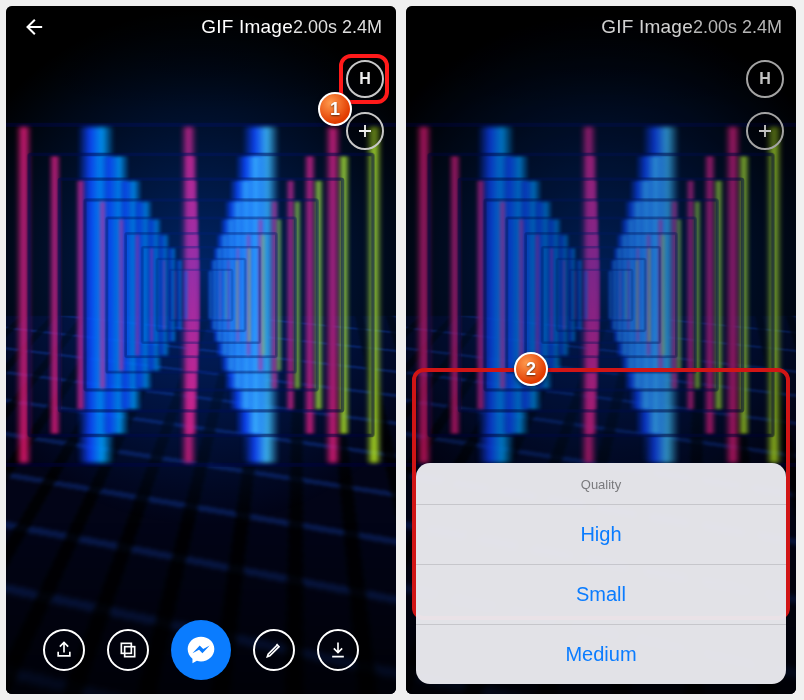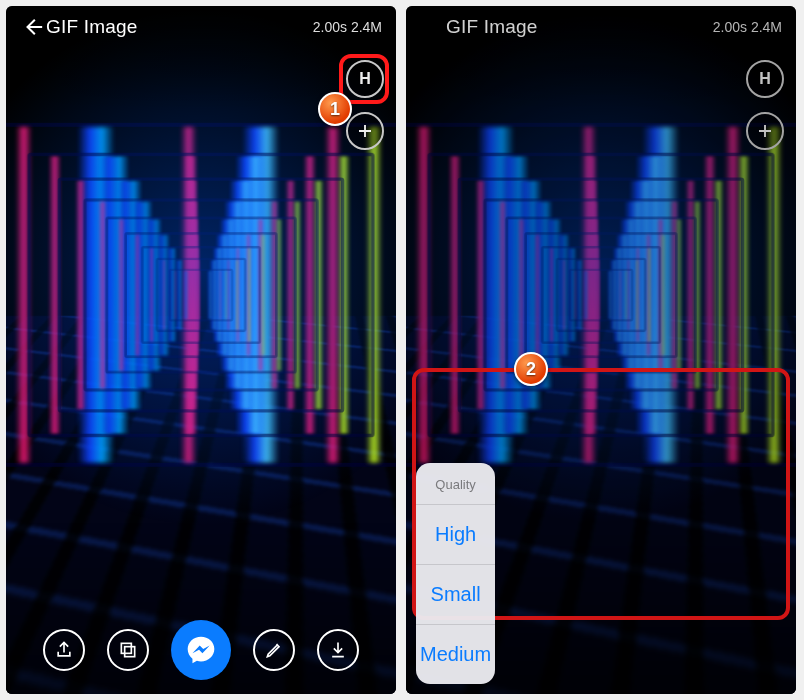--- a/index.html
+++ b/index.html
@@ -27,41 +27,41 @@
     transform:perspective(500px) rotateX(62deg);transform-origin:top;
     filter:blur(1px) brightness(.9)}
   .floor:after{content:"";position:absolute;inset:0;
     background:repeating-linear-gradient(100deg,transparent 0 22px,rgba(0,0,0,.8) 22px 30px)}
   .glow{position:absolute;inset:0;background:radial-gradient(circle at 50% 38%,rgba(0,90,255,.4),transparent 55%)}
   .dark{position:absolute;inset:0;background:linear-gradient(180deg,rgba(0,0,0,.55),transparent 15%,transparent 75%,rgba(0,0,0,.65))}
   
   .hdr{position:absolute;top:0;left:0;right:0;height:42px;display:flex;align-items:center;padding:0 14px;color:#fff;z-index:5}
   .back{width:26px;height:26px;display:flex;align-items:center;justify-content:center}
   .back svg{width:22px;height:22px;stroke:#fff;stroke-width:2.2;fill:none}
-  .title{flex:1;text-align:left;font-size:19px;font-weight:500;letter-spacing:.2px}
-  .meta{font-size:14px;color:#ddd;white-space:nowrap}
+  .title{flex:1;text-align:right;font-size:19px;font-weight:500;letter-spacing:.2px}
+  .meta{font-size:18px;color:#ddd;white-space:nowrap}
   
   .sidebtns{position:absolute;right:12px;top:54px;display:flex;flex-direction:column;gap:14px;z-index:5}
   .rbtn{width:38px;height:38px;border-radius:50%;border:2px solid #c8c8c8;background:rgba(0,0,0,.35);color:#eee;display:flex;align-items:center;justify-content:center;font-size:16px;font-weight:600}
   .rbtn svg{width:18px;height:18px;stroke:#eee;stroke-width:2.5;fill:none}
   
   .toolbar{position:absolute;left:0;right:0;bottom:14px;display:flex;justify-content:center;align-items:center;gap:22px;z-index:5}
   .tbtn{width:42px;height:42px;border-radius:50%;border:2.5px solid #fff;display:flex;align-items:center;justify-content:center}
   .tbtn svg{width:20px;height:20px;stroke:#fff;stroke-width:2;fill:none}
   .msgr{width:60px;height:60px;border-radius:50%;background:#0a7cff;display:flex;align-items:center;justify-content:center;border:none}
   .msgr svg{width:32px;height:32px;fill:#fff}
   
   .hl{position:absolute;border:4px solid #ff1a1a;border-radius:12px;z-index:6;pointer-events:none}
   .badge{position:absolute;width:34px;height:34px;border-radius:50%;
     background:radial-gradient(circle at 35% 30%,#ff9a4d,#e23b00 70%);
     border:2px solid #fff;box-shadow:0 2px 4px rgba(0,0,0,.5);
     color:#fff;font-weight:700;font-size:18px;display:flex;align-items:center;justify-content:center;z-index:7;pointer-events:none;
     text-shadow:0 1px 2px rgba(0,0,0,.6)}
   
-  .sheet{position:absolute;left:10px;right:10px;bottom:10px;z-index:8;display:flex;flex-direction:row;gap:10px}
+  .sheet{position:absolute;left:10px;right:10px;bottom:10px;z-index:8;display:flex;flex-direction:column;gap:10px}
   .sheet-grp{background:rgba(235,235,240,.96);border-radius:14px;overflow:hidden}
   .sheet-title{text-align:center;font-size:13px;color:#7a7a7d;padding:14px 0 12px}
   .sheet-opt{text-align:center;font-size:20px;color:#0a7cff;padding:18px 4px;border-top:1px solid rgba(0,0,0,.12)}
   .sheet-close{background:#fff;border-radius:14px;text-align:center;font-size:20px;font-weight:600;color:#0a7cff;padding:17px 0}
   .sheet-overlay{position:absolute;inset:0;background:rgba(0,0,0,.18);z-index:7}
 </style>
 </head>
 <body>
 
 <div class="wrap">

